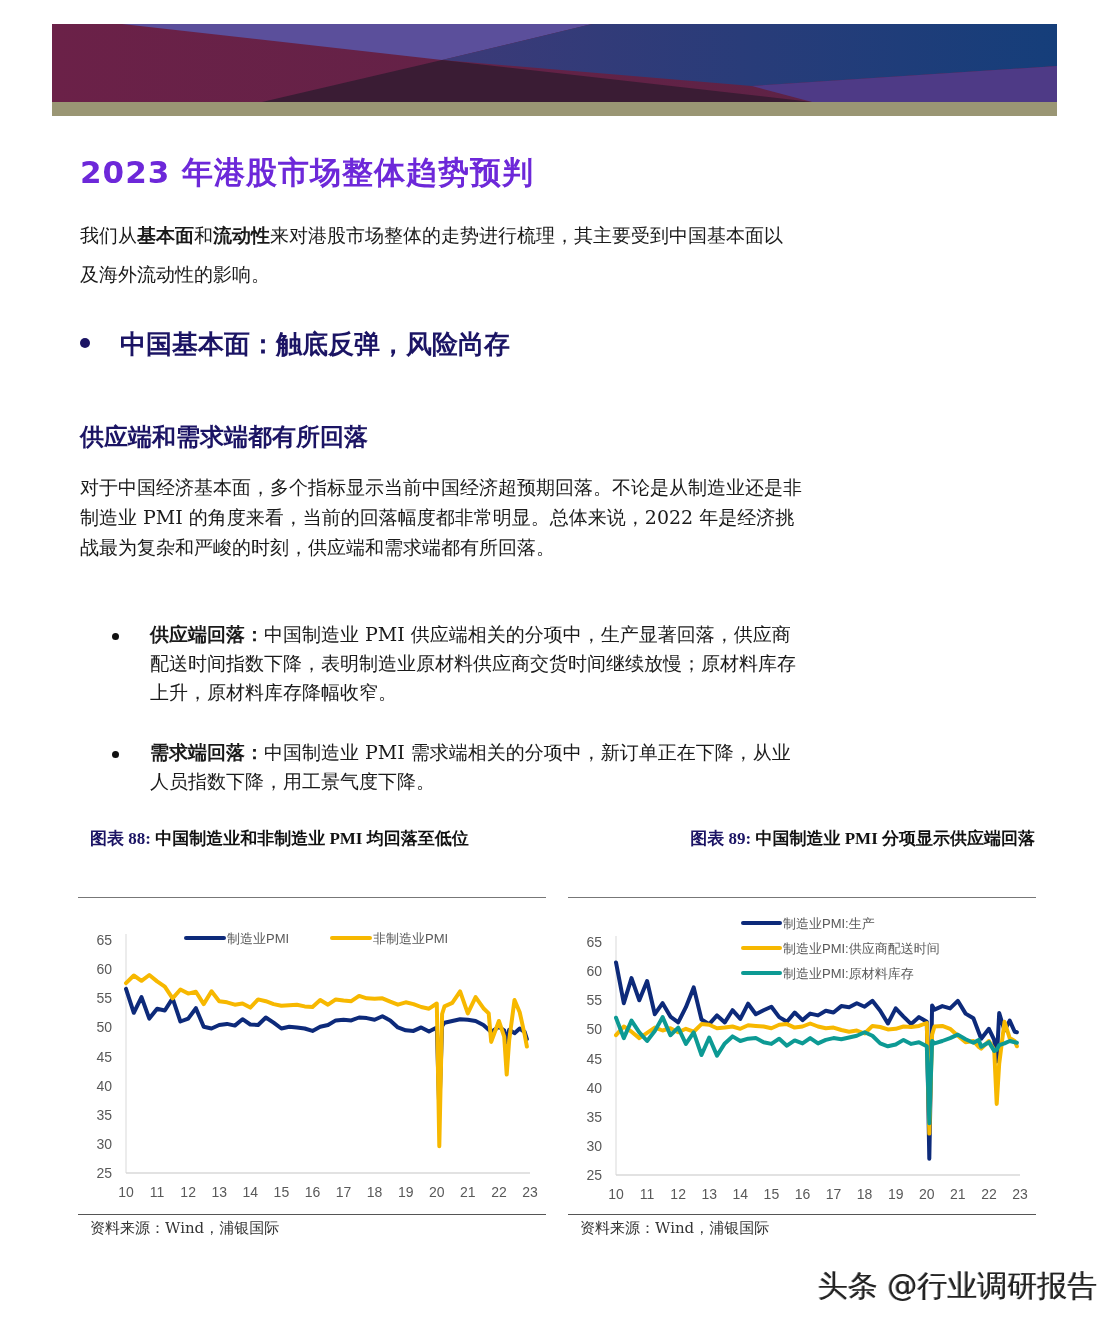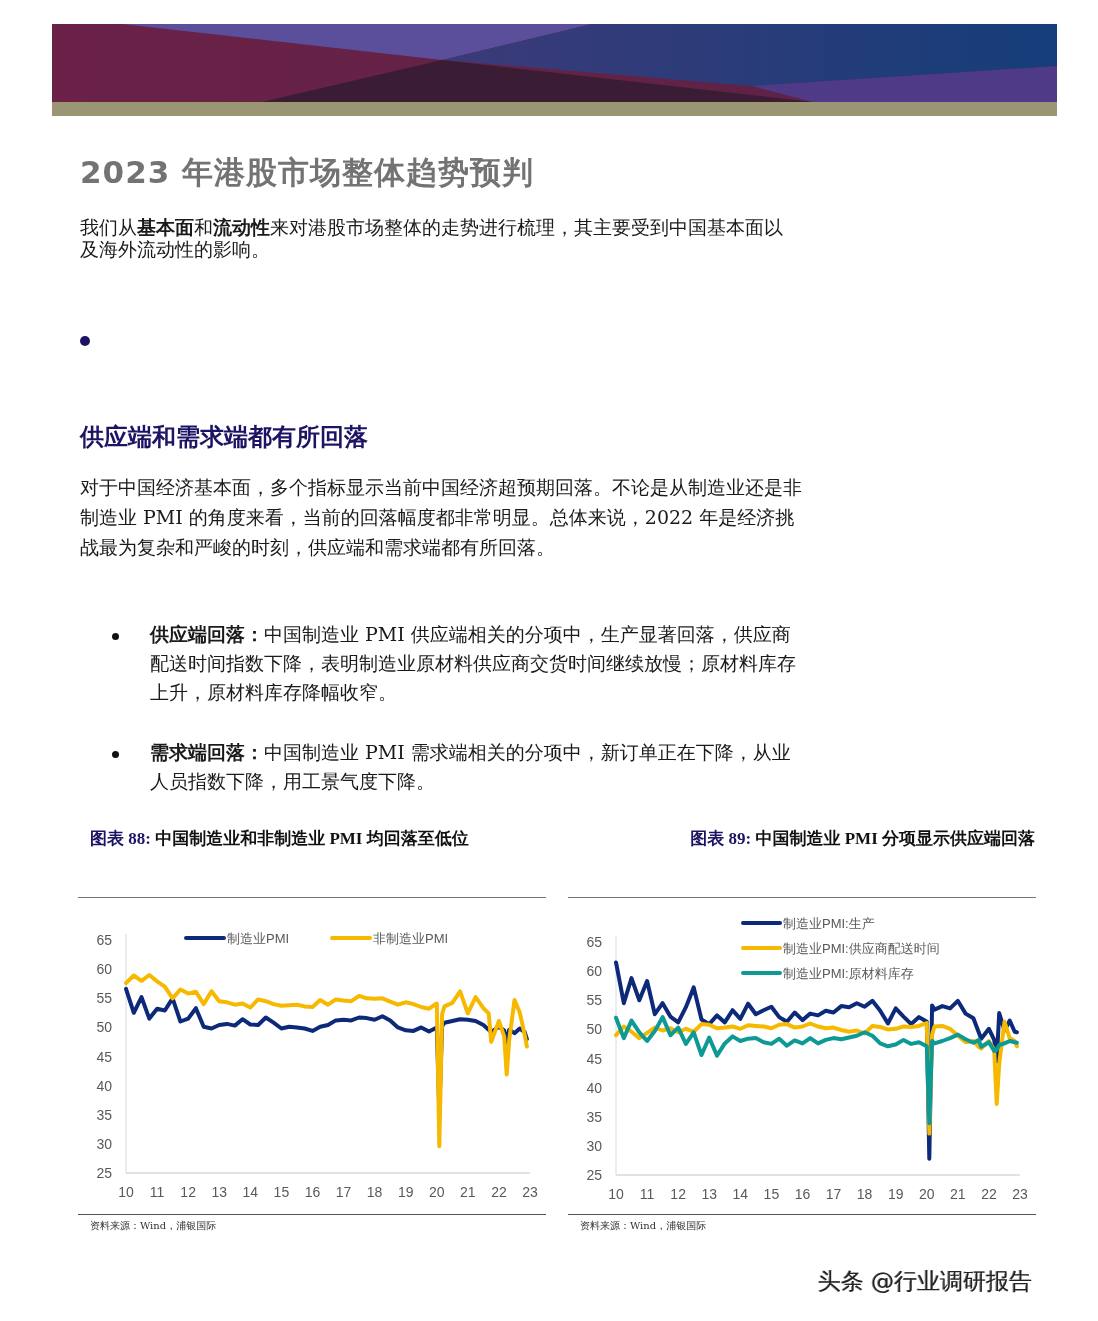--- a/index.html
+++ b/index.html
@@ -1,43 +1,43 @@
 <!DOCTYPE html>
 <html><head>
 <meta charset="utf-8">
 <style>
   html, body { margin:0; padding:0; background:#ffffff; }
   body { width:1098px; height:1321px; position:relative; overflow:hidden;
          font-family:"DejaVu Sans","Liberation Sans",sans-serif; color:#1a1a1a; }
   .banner { position:absolute; left:52px; top:24px; width:1005px; height:92px; overflow:hidden; }
   .banner svg { display:block; }
-  .title { position:absolute; left:80px; top:152px; font-size:31px; font-weight:bold; color:#737373;
+  .title { position:absolute; left:80px; top:152px; font-size:31px; font-weight:bold; color:#6d28d9;
            font-family:"DejaVu Sans","Liberation Sans",sans-serif; letter-spacing:1px; }
-  .intro { position:absolute; left:80px; top:216px; width:720px; font-size:19px; line-height:22px;
+  .intro { position:absolute; left:80px; top:216px; width:720px; font-size:19px; line-height:39px;
            font-family:"DejaVu Serif","Liberation Serif",serif; color:#1a1a1a; }
   .intro b { font-weight:bold; }
   .section-head { position:absolute; left:80px; top:327px; font-size:26px; font-weight:bold; color:#1b1464;
                   font-family:"DejaVu Serif","Liberation Serif",serif; }
   .section-head .dot { display:inline-block; width:10px; height:10px; border-radius:50%; background:#1b1464;
                        margin-right:30px; vertical-align:middle; position:relative; top:-3px; }
   .sub-head { position:absolute; left:80px; top:421px; font-size:24px; font-weight:bold; color:#1b1464;
               font-family:"DejaVu Serif","Liberation Serif",serif; }
   .para { position:absolute; left:80px; top:472px; width:725px; font-size:19px; line-height:30px;
           font-family:"DejaVu Serif","Liberation Serif",serif; }
   .bullet { position:absolute; left:112px; width:692px; font-size:19px; line-height:29px;
             font-family:"DejaVu Serif","Liberation Serif",serif; }
   .bullet .bdot { position:absolute; left:0; top:13px; width:7px; height:7px; border-radius:50%; background:#111; }
   .bullet .btext { margin-left:38px; display:block; }
   .bullet b { font-weight:bold; }
   .fig-title { position:absolute; font-size:17px; font-weight:bold; line-height:26px;
                font-family:Liberation Serif, serif; color:#111; }
   .fig-title .lbl { color:#1b1464; }
   .fig-box { position:absolute; border-top:1px solid #777; border-bottom:1px solid #555; }
-  .source { position:absolute; font-size:10px; color:#333; font-family:"DejaVu Serif","Liberation Serif",serif; }
-  .watermark { position:absolute; left:818px; top:1266px; font-size:23px; color:#222;
+  .source { position:absolute; font-size:15px; color:#333; font-family:"DejaVu Serif","Liberation Serif",serif; }
+  .watermark { position:absolute; left:818px; top:1266px; font-size:30px; color:#222;
                font-family:"DejaVu Sans","Liberation Sans",sans-serif;
                text-shadow: 1px 1px 0 #fff, -1px 0 0 #888; }
   .chart-svg text { font-family:"Liberation Sans","DejaVu Sans",sans-serif; }
 </style>
 </head>
 <body>
 
 <div class="banner">
   <svg width="1005" height="92" viewBox="0 0 1005 92">
     <defs>
@@ -59,21 +59,21 @@
   </svg>
 </div>
 
 <div class="title">2023 年港股市场整体趋势预判</div>
 
 <div class="intro">
   <span>我们从</span><b>基本面</b><span>和</span><b>流动性</b><span>来对港股市场整体的走势进行梳理，其主要受到中国基本面以及海外流动性的影响。</span>
 </div>
 
 <div class="section-head">
-  <span class="dot"></span>
+  <span class="dot"></span><span>中国基本面：触底反弹，风险尚存</span>
 </div>
 
 <div class="sub-head">供应端和需求端都有所回落</div>
 
 <div class="para">对于中国经济基本面，多个指标显示当前中国经济超预期回落。不论是从制造业还是非制造业 PMI 的角度来看，当前的回落幅度都非常明显。总体来说，2022 年是经济挑战最为复杂和严峻的时刻，供应端和需求端都有所回落。</div>
 
 <div class="bullet" style="top:620px">
   <span class="bdot"></span>
   <span class="btext"><b>供应端回落：</b><span>中国制造业 PMI 供应端相关的分项中，生产显著回落，供应商配送时间指数下降，表明制造业原材料供应商交货时间继续放慢；原材料库存上升，原材料库存降幅收窄。</span></span>
 </div>

